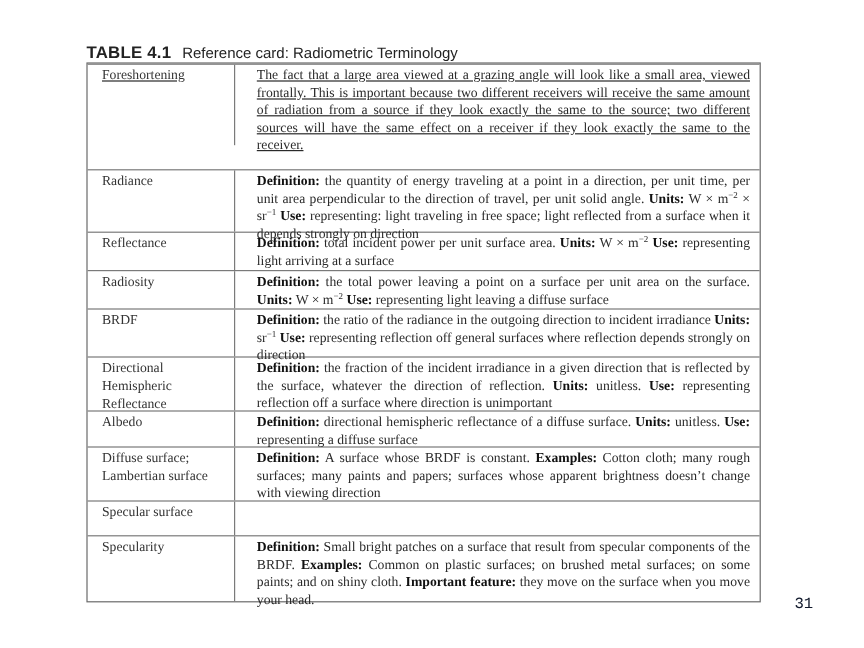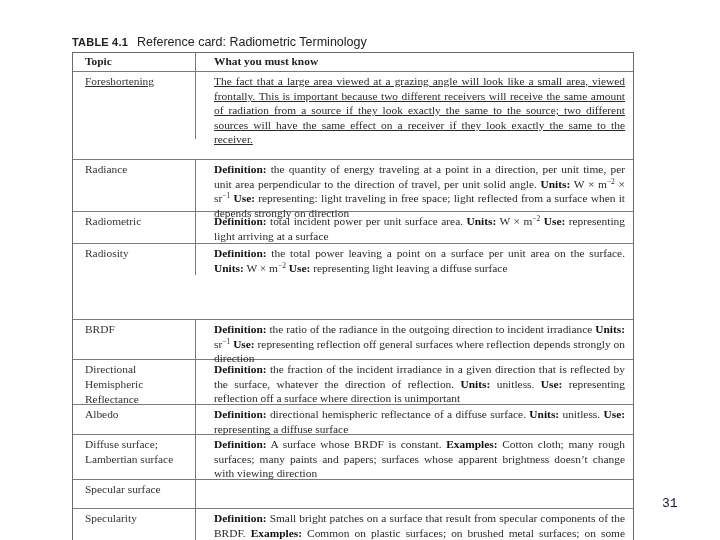--- a/index.html
+++ b/index.html
@@ -5,21 +5,21 @@
   html, body { margin: 0; padding: 0; }
   body {
     width: 720px; height: 540px; background: #ffffff; position: relative; overflow: hidden;
     font-family: "Liberation Serif", serif; color: #2a2a2a;
   }
   .caption {
     position: absolute; left: 72px; top: 35px;
     font-family: "Liberation Sans", sans-serif; font-size: 12.5px; color: #222;
     white-space: nowrap;
   }
-  .caption .num { font-weight: bold; font-size: 11px; letter-spacing: 0.2px; margin-right: 9px; }
+  .caption .num { font-weight: bold; font-size: 14px; letter-spacing: 0.2px; margin-right: 9px; }
   .tbl {
     position: absolute; left: 72px; top: 52px; width: 560px;
     border: 1px solid #6a6a6a; border-collapse: collapse;
   }
   .row { display: flex; border-top: 1px solid #7a7a7a; box-sizing: border-box; }
   .row.hdr { border-top: none; height: 18px; }
   .cell-topic {
     width: 123px; flex: none; box-sizing: border-box; border-right: 1px solid #7a7a7a;
     padding: 2px 0 0 12px; font-size: 11.4px; line-height: 15px; color: #333;
   }
@@ -37,42 +37,38 @@
   }
 </style>
 </head>
 <body>
 
 <div class="caption">
   <span class="num">TABLE 4.1</span><span>Reference card: Radiometric Terminology</span>
 </div>
 
 <div class="tbl">
-  <div class="row hdr">
-    <div class="cell-topic">Topic</div>
-    <div class="cell-know">What you must know</div>
-  </div>
   <div id="rows">
       <div class="row" style="height: 68px; text-decoration: underline;">
         <div class="cell-topic">Foreshortening</div>
         <div class="cell-know"><span>The fact that a large area viewed at a grazing angle will look like a small area, viewed frontally. This is important because two different receivers will receive the same amount of radiation from a source if they look exactly the same to the source; two different sources will have the same effect on a receiver if they look exactly the same to the receiver.</span></div>
       </div>
       <div class="row" style="height: 52px; margin-top: 20px;">
         <div class="cell-topic">Radiance</div>
         <div class="cell-know"><span class="b">Definition:</span><span> the quantity of energy traveling at a point in a direction, per unit time, per unit area </span><span class="i">perpendicular to the direction of travel</span><span>, per unit solid angle. </span><span class="b">Units:</span><span> W × m</span><sup>−2</sup><span> × sr</span><sup>−1</sup><span> </span><span class="b">Use:</span><span> representing: light traveling in free space; light reflected from a surface when it depends strongly on direction</span></div>
       </div>
       <div class="row" style="height: 32px;">
-        <div class="cell-topic">Radiometric</div>
+        <div class="cell-topic">Reflectance</div>
         <div class="cell-know"><span class="b">Definition:</span><span> total incident power per unit surface area. </span><span class="b">Units:</span><span> W × m</span><sup>−2</sup><span> </span><span class="b">Use:</span><span> representing light arriving at a surface</span></div>
       </div>
       <div class="row" style="height: 32px;">
         <div class="cell-topic">Radiosity</div>
         <div class="cell-know"><span class="b">Definition:</span><span> the total power leaving a point on a surface per unit area on the surface. </span><span class="b">Units:</span><span> W × m</span><sup>−2</sup><span> </span><span class="b">Use:</span><span> representing light leaving a diffuse surface</span></div>
       </div>
-      <div class="row" style="height: 40px; margin-top: 44px;">
+      <div class="row" style="height: 40px;">
         <div class="cell-topic">BRDF</div>
         <div class="cell-know"><span class="b">Definition:</span><span> the ratio of the radiance in the outgoing direction to incident irradiance </span><span class="b">Units:</span><span> sr</span><sup>−1</sup><span> </span><span class="b">Use:</span><span> representing reflection off general surfaces where reflection depends strongly on direction</span></div>
       </div>
       <div class="row" style="height: 45px;">
         <div class="cell-topic">Directional Hemispheric Reflectance</div>
         <div class="cell-know"><span class="b">Definition:</span><span> the fraction of the incident irradiance in a given direction that is reflected by the surface, whatever the direction of reflection. </span><span class="b">Units:</span><span> unitless. </span><span class="b">Use:</span><span> representing reflection off a surface where direction is unimportant</span></div>
       </div>
       <div class="row" style="height: 30px;">
         <div class="cell-topic">Albedo</div>
         <div class="cell-know"><span class="b">Definition:</span><span> directional hemispheric reflectance of a diffuse surface. </span><span class="b">Units:</span><span> unitless. </span><span class="b">Use:</span><span> representing a diffuse surface</span></div>

